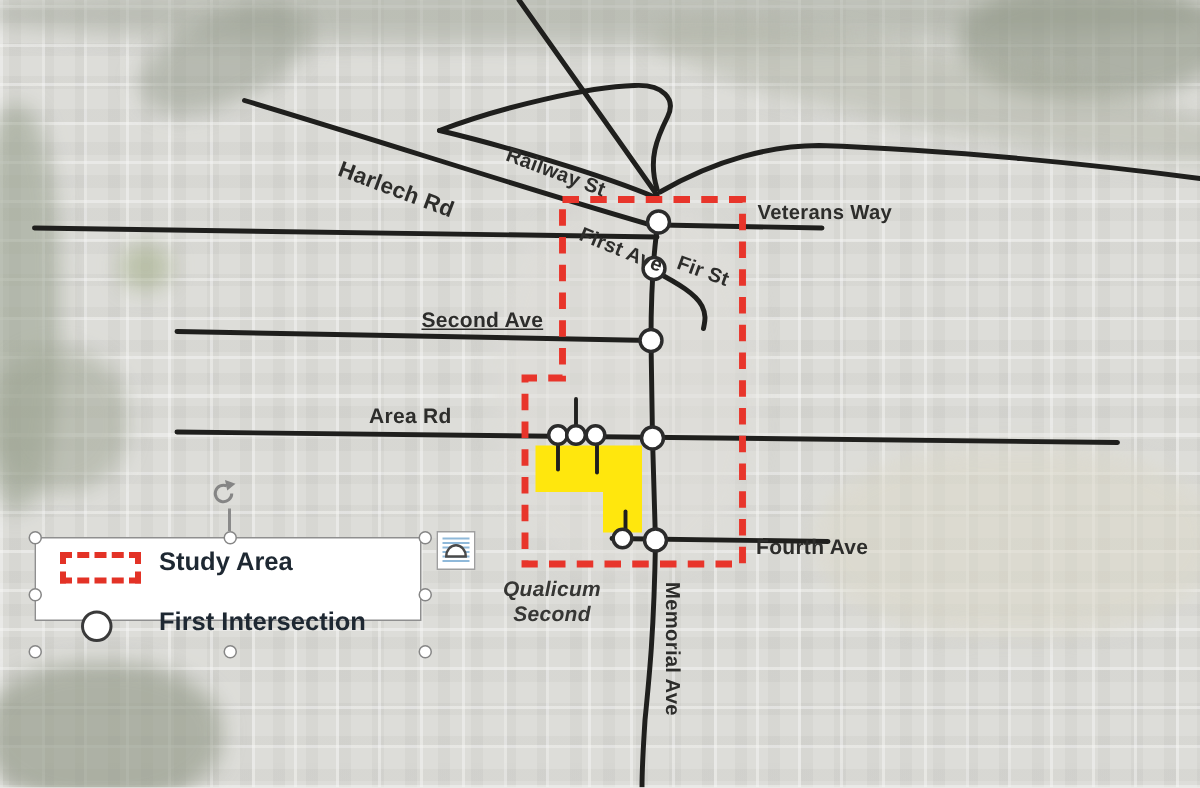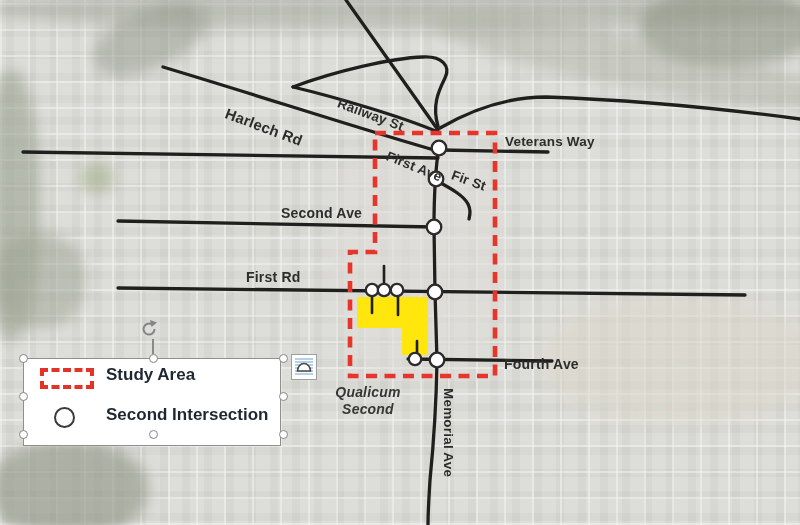--- a/index.html
+++ b/index.html
@@ -21,21 +21,21 @@
   
   svg.map{position:absolute;left:0;top:0;}
 
   
   .maplabel{position:absolute;color:#2d2d2b;font-weight:bold;font-size:14px;
     letter-spacing:.2px;white-space:nowrap;transform-origin:0 0;}
   .lab-rot{transform-origin:0 50%;}
   .qualicum{font-style:italic;text-align:center;line-height:1.18;font-size:14px;color:#363634;}
 
   
-  .legend{position:absolute;left:23px;top:358px;width:258px;height:88px;
+  .legend{position:absolute;left:23px;top:358px;width:258px;height:56px;
     background:#fff;border:1px solid #8f8f8f;box-sizing:border-box;padding-left:46px;}
   .sym-dash{position:absolute;left:16px;top:9px;width:46px;height:13px;
     border:4px dashed #e33226;}
   .sym-circle{position:absolute;left:30px;top:48px;width:17px;height:17px;
     border:2.5px solid #3a3a3a;border-radius:50%;background:#fff;box-sizing:content-box;}
   .legend-text{position:absolute;left:82px;font-size:17px;font-weight:600;color:#1e2832;}
 
   .handle{position:absolute;width:9px;height:9px;border-radius:50%;
     background:#fff;border:1.5px solid #868686;box-sizing:border-box;}
   .rot-stem{position:absolute;left:152px;top:339px;width:1.5px;height:15px;background:#8a8a8a;}
@@ -100,35 +100,35 @@
       <circle cx="397" cy="290" r="6.2"></circle>
       <circle cx="415" cy="359" r="6.2"></circle>
     </g>
   </svg>
 
   <div class="maplabel lab-rot" style="left:226px;top:104px;font-size:15px;transform:rotate(20.5deg);">Harlech Rd</div>
   <div class="maplabel lab-rot" style="left:338px;top:95px;font-size:13.5px;transform:rotate(20.5deg);">Railway St</div>
   <div class="maplabel lab-rot" style="left:387px;top:148px;font-size:13.5px;transform:rotate(22deg);">First Ave</div>
   <div class="maplabel lab-rot" style="left:452px;top:167px;font-size:13.5px;transform:rotate(20deg);">Fir St</div>
   <div class="maplabel" style="left:505px;top:134px;font-size:13.5px;">Veterans Way</div>
-  <div class="maplabel" style="left:281px;top:205px;">Second Ave</div>
-  <div class="maplabel" style="left:246px;top:269px;">First Rd</div>
+  <div class="maplabel" style="left:281px;top:205px;text-decoration:underline;">Second Ave</div>
+  <div class="maplabel" style="left:246px;top:269px;">Area Rd</div>
   <div class="maplabel" style="left:504px;top:356px;">Fourth Ave</div>
   <div class="maplabel" style="left:456px;top:388px;font-size:13.5px;transform:rotate(90deg);">Memorial Ave</div>
 
   <div class="maplabel qualicum" style="left:328px;top:384px;width:80px;">
     <span>Qualicum</span><br>
     <span>Second</span>
   </div>
 
   <div class="legend">
     <div class="sym-dash"></div>
     <div class="legend-text" style="top:6px;">Study Area</div>
     <div class="sym-circle"></div>
-    <div class="legend-text" style="top:46px;">Second Intersection</div>
+    <div class="legend-text" style="top:46px;">First Intersection</div>
   </div>
 
   <div class="handle" style="left:18.5px;top:353.5px;"></div>
   <div class="handle" style="left:148.5px;top:353.5px;"></div>
   <div class="handle" style="left:278.5px;top:353.5px;"></div>
   <div class="handle" style="left:18.5px;top:391.5px;"></div>
   <div class="handle" style="left:278.5px;top:391.5px;"></div>
   <div class="handle" style="left:18.5px;top:429.5px;"></div>
   <div class="handle" style="left:148.5px;top:429.5px;"></div>
   <div class="handle" style="left:278.5px;top:429.5px;"></div>

